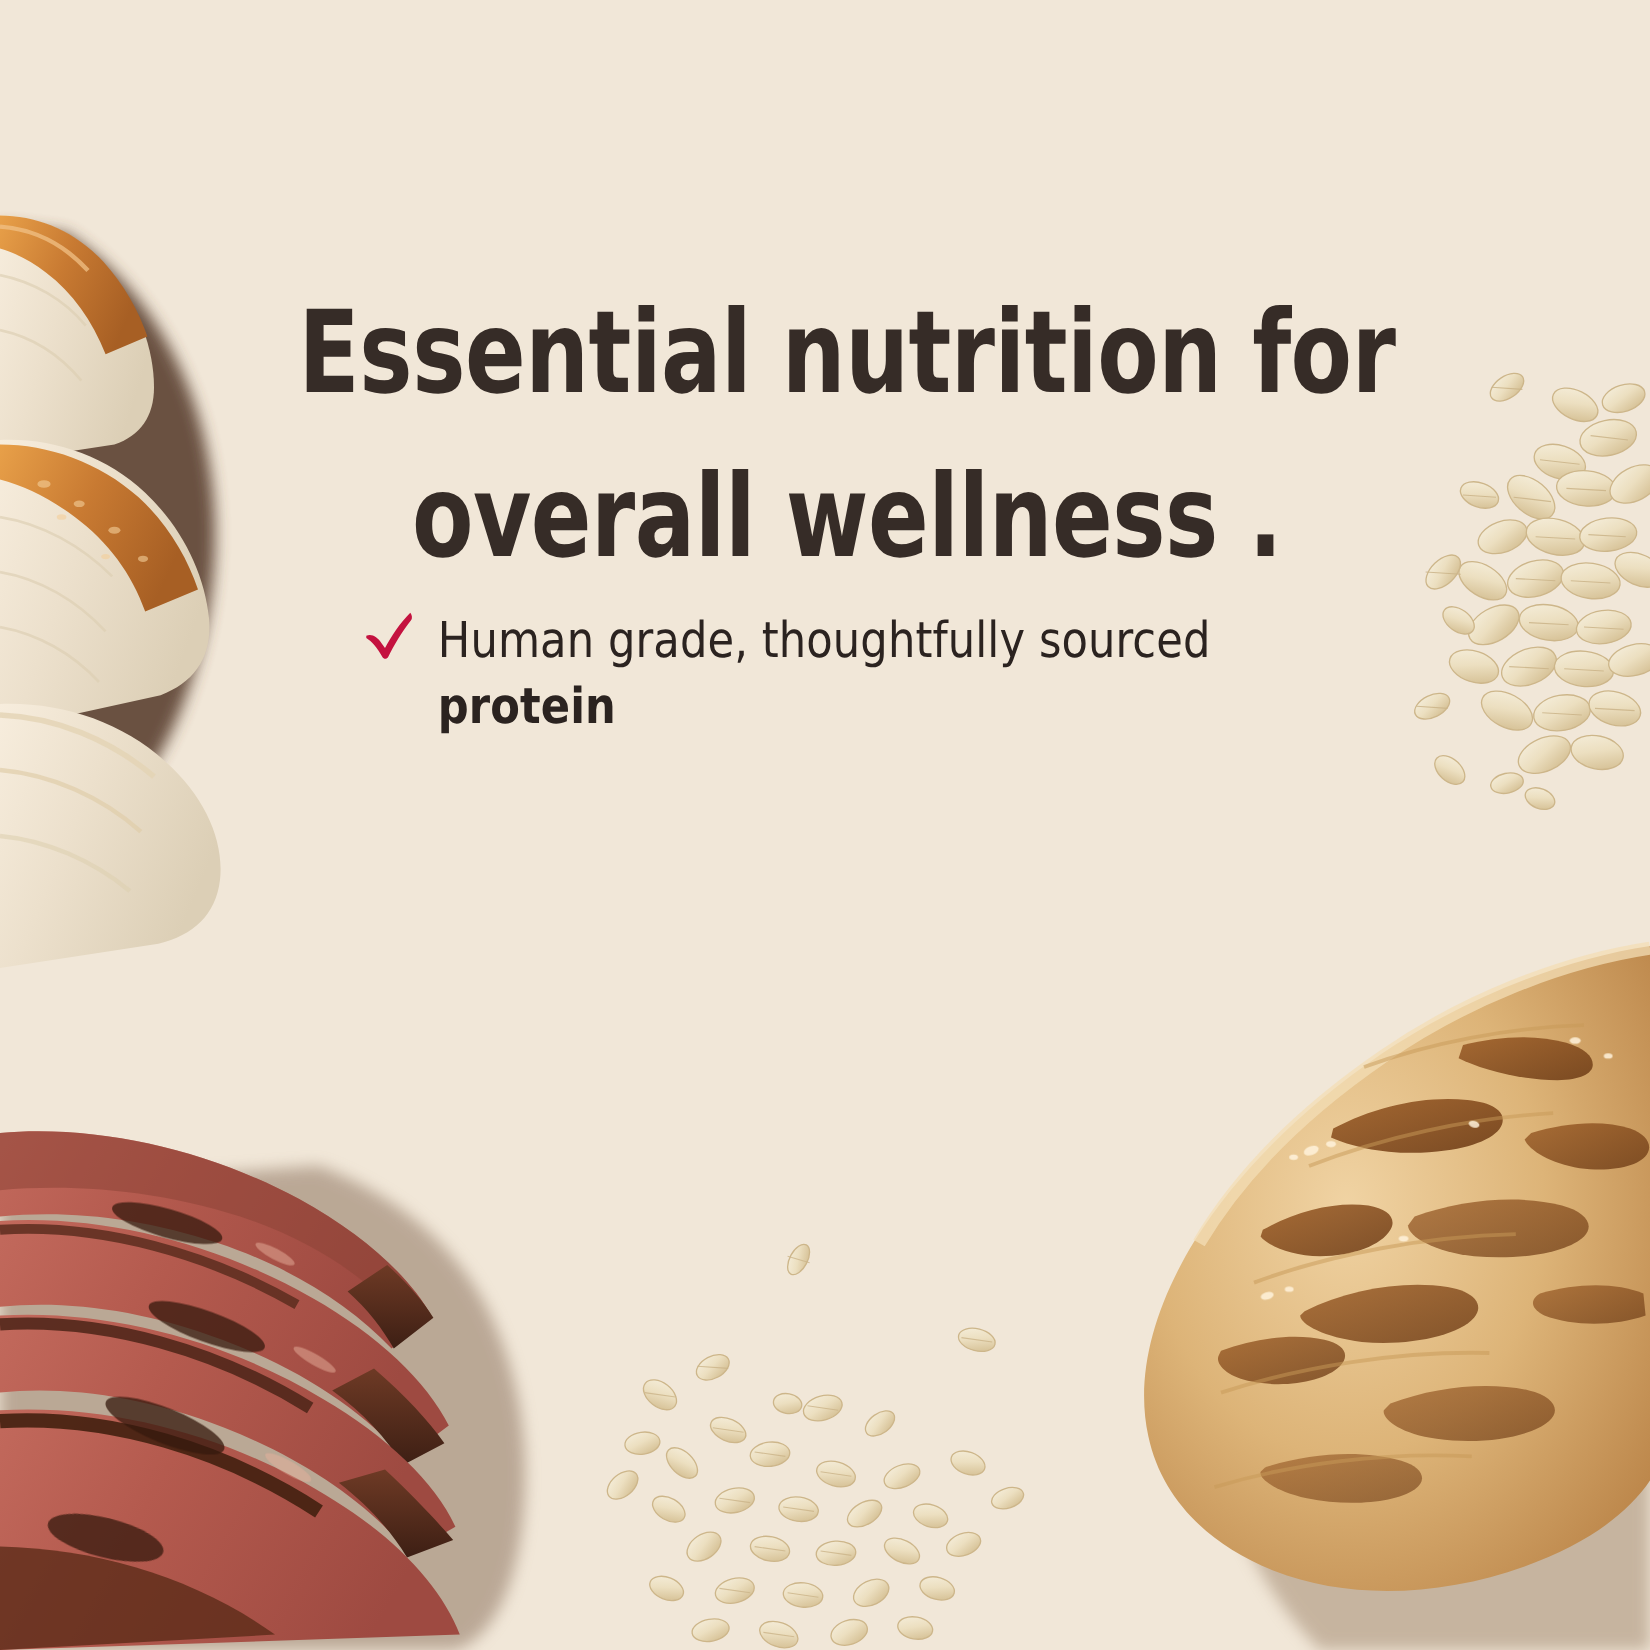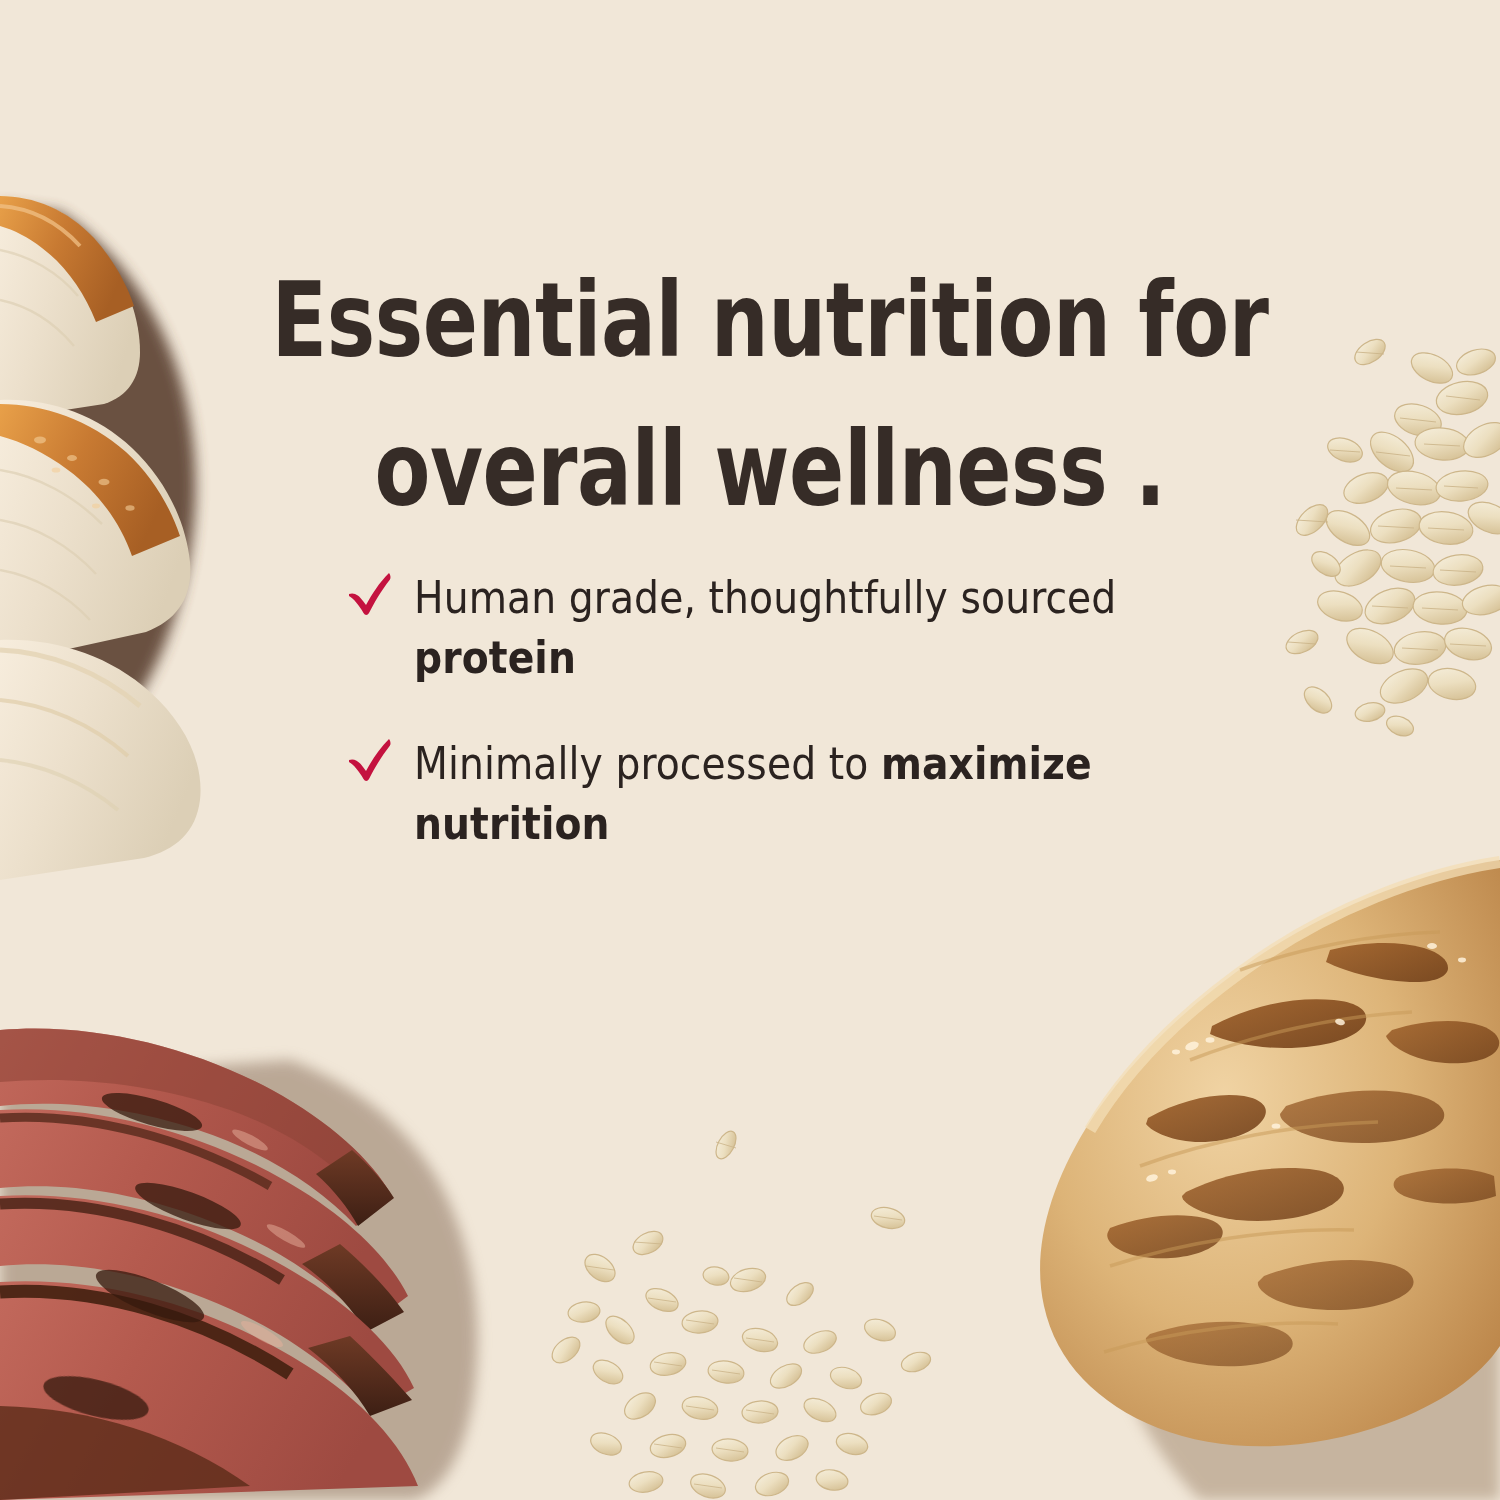--- a/index.html
+++ b/index.html
@@ -403,44 +403,32 @@
           <ellipse cx="1276" cy="1126" rx="4.4" ry="2.6"></ellipse>
         </g>
       </g>
     </svg>
   </div>
 
   <div class="content">
 
     <h1 class="headline"><span style="display: block;">Essential nutrition for</span><span style="display: block;">overall wellness .</span></h1>
 
-    <ul class="bullets" style="list-style:none;margin:16px;padding:0;">
+    <ul class="bullets" style="list-style:none;margin:0;padding:0;">
 
       <li class="bullet">
         <span class="check">
           <svg width="46" height="52" viewBox="0 0 46 52" xmlns="http://www.w3.org/2000/svg">
             <path d="M3 26 C8 24 13 27 17 33 L20 37 C26 26 33 15 43 5
                      C44.5 7 45 9.5 44 11.5 C35 23 28 35 23 45
                      C21.5 47.5 19 47.5 17.5 45 C13 37 8 31 3 28 Z" fill="#c4123f"></path>
           </svg>
         </span>
         <span class="btext">
           <span>Human grade, thoughtfully sourced </span><b>protein</b><span></span>
         </span>
       </li>
 
 
-      <li class="bullet">
-        <span class="check">
-          <svg width="46" height="52" viewBox="0 0 46 52" xmlns="http://www.w3.org/2000/svg">
-            <path d="M3 26 C8 24 13 27 17 33 L20 37 C26 26 33 15 43 5
-                     C44.5 7 45 9.5 44 11.5 C35 23 28 35 23 45
-                     C21.5 47.5 19 47.5 17.5 45 C13 37 8 31 3 28 Z" fill="#c4123f"></path>
-          </svg>
-        </span>
-        <span class="btext">
-          <span>Minimally processed to </span><b>maximize nutrition</b><span></span>
-        </span>
-      </li>
 
     </ul>
   </div>
 </div>
 
 </body></html>

